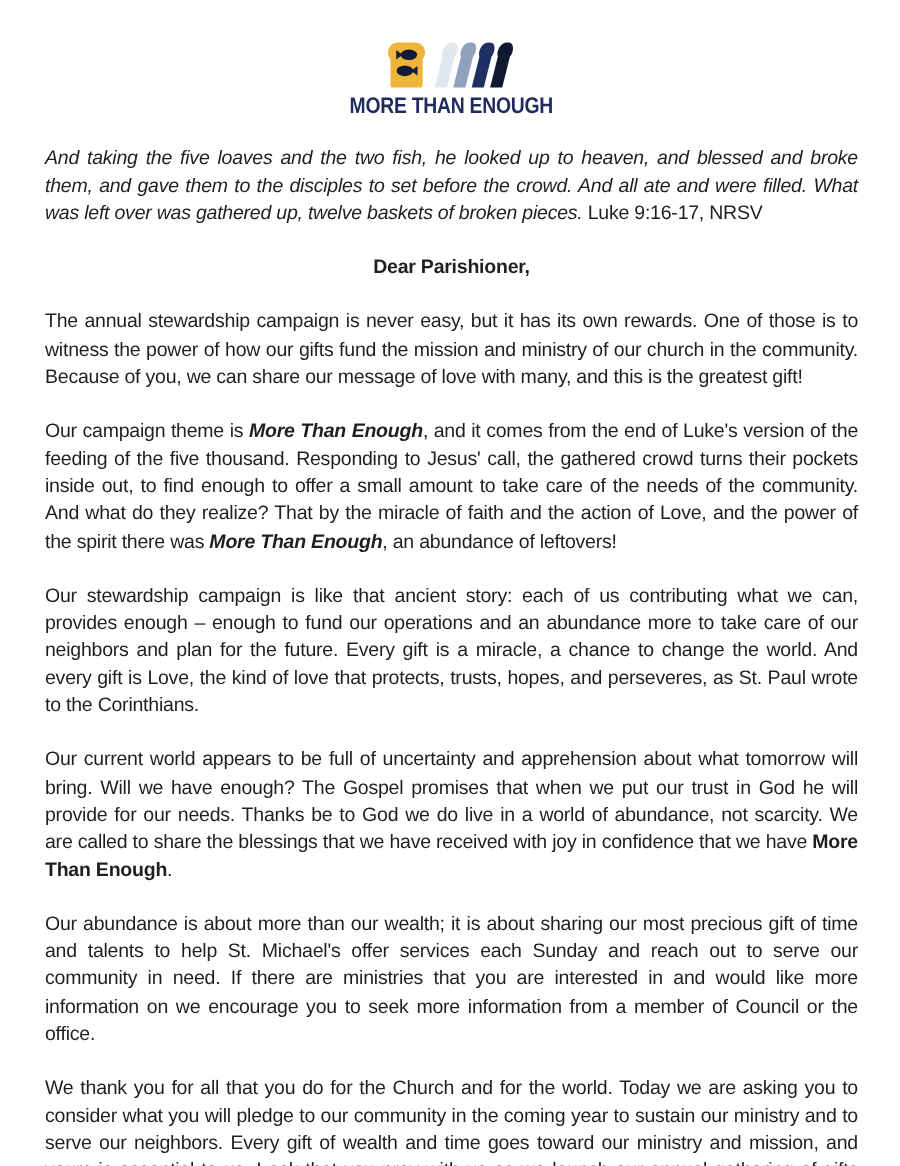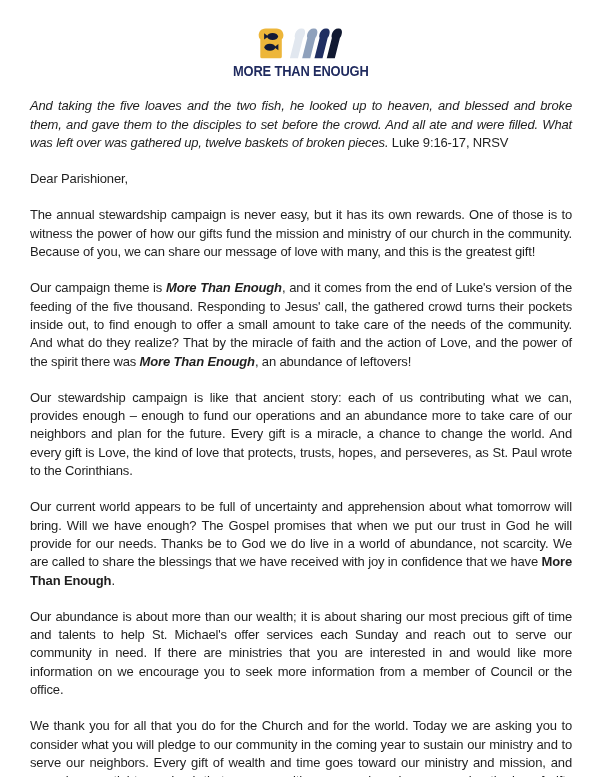--- a/index.html
+++ b/index.html
@@ -35,21 +35,22 @@
     color: #1f2a5e;
     transform: scaleX(0.86);
     transform-origin: center;
     white-space: nowrap;
   }
   p.body-para {
     margin: 10px 0 18px 0;
     text-align: justify;
   }
   p.no-justify {
-    text-align: left;
+    text-align: center;
+    font-weight: bold;
   }
   .salutation {
     margin: 0 0 18px 0;
   }
   .run-normal { font-style: normal; font-weight: normal; }
   .run-italic { font-style: italic; }
   .run-bold { font-weight: bold; }
   .run-bolditalic { font-weight: bold; font-style: italic; }
 </style>
 </head>

